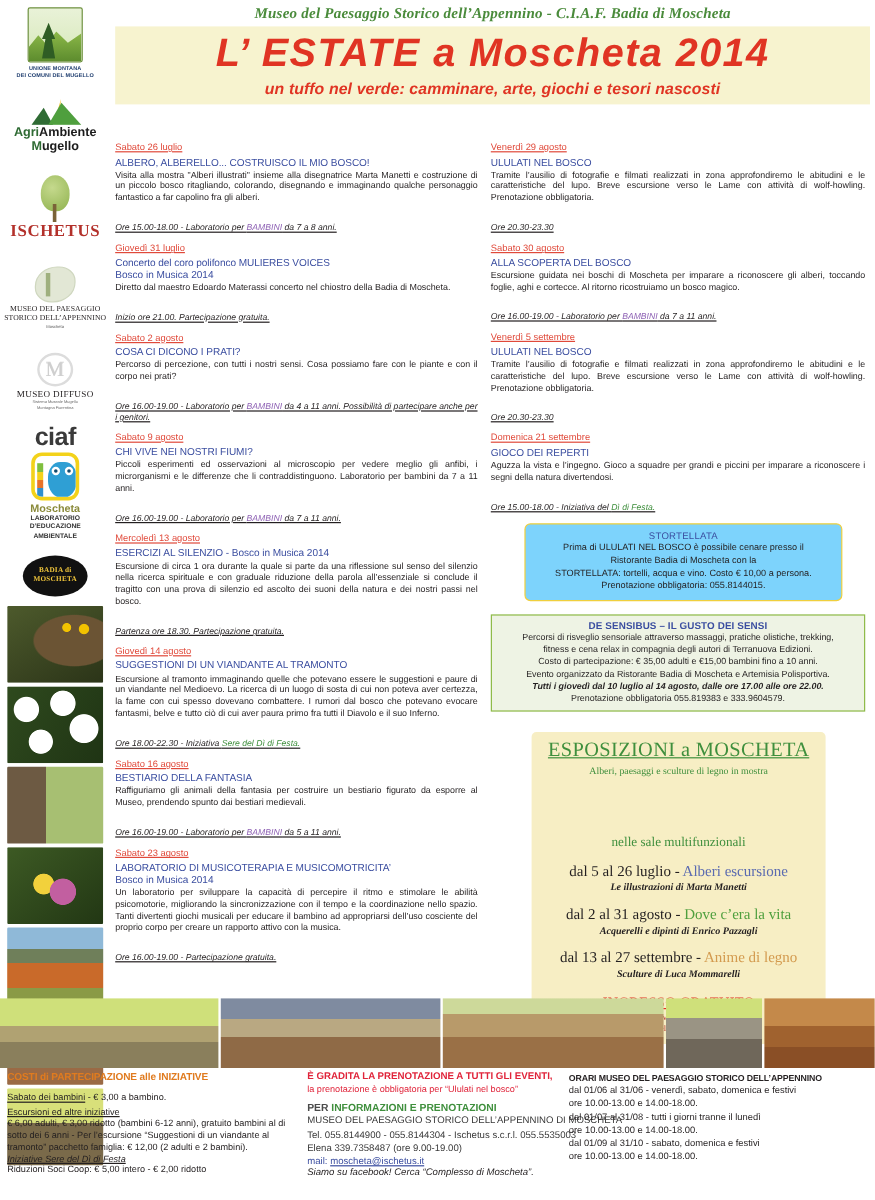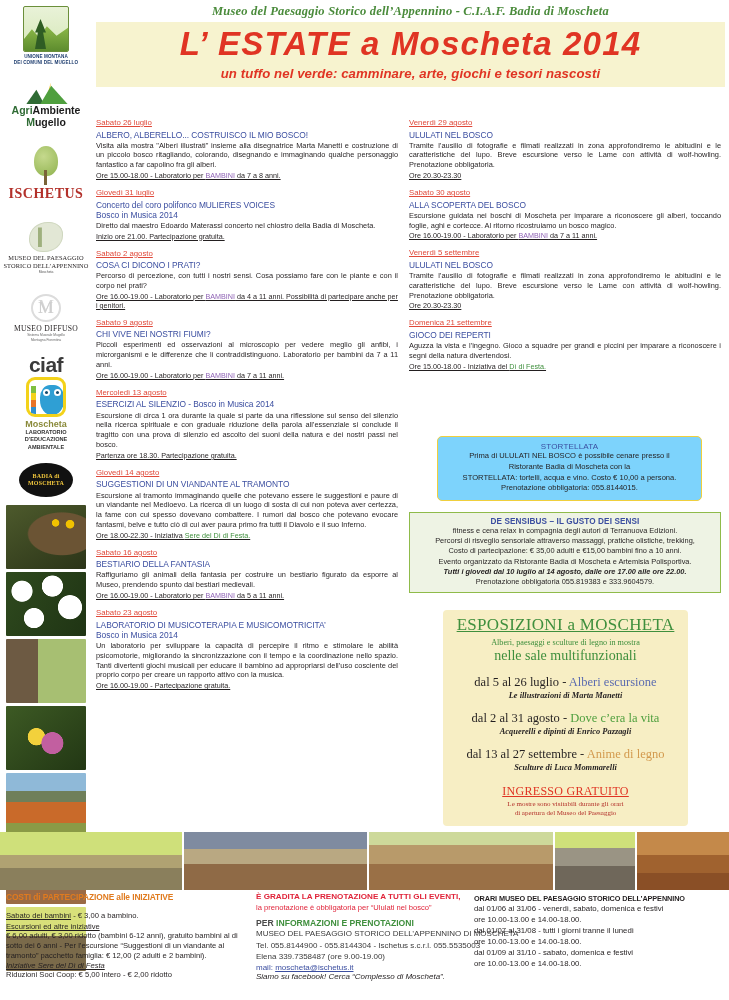--- a/index.html
+++ b/index.html
@@ -103,21 +103,21 @@
 
   
   .col { position:absolute; top:118px; }
   #col-left { left:96px; width:302px; }
   #col-right{ left:409px; width:312px; }
   .event{ margin-bottom:8px; }
   .ev-date{ color:#e0493a; font-size:7.8px; text-decoration:underline; margin-bottom:2.5px; }
   .ev-title{ color:#3b4ea0; font-size:8.4px; letter-spacing:-.05px; line-height:1.2;}
   .ev-sub{ color:#3b4ea0; font-size:8.4px; line-height:1.2;}
   .ev-body{ font-size:7.4px; line-height:1.33; text-align:justify; margin-top:1px; color:#231f20;}
-  .ev-foot{ font-size:7.2px; margin-top:1px; text-decoration:underline; color:#231f20;}
+  .ev-foot{ font-size:7.2px; margin-top:15px; text-decoration:underline; color:#231f20;font-style:italic;}
   .ev-foot .bam{ color:#8f63b5; }
   .ev-foot .fest{ color:#3f8f3d; }
 
   
   .box{ margin:0 auto; text-align:center; }
   #stortellata-box{ position:absolute; left:437px; top:436px; width:265px;
      border:1.5px solid #f0cf3d; border-radius:5px; background:#7dd3fc; padding:5px 8px 6px; }
   #stortellata-box .bt{ color:#3b4ea0; font-size:8px; letter-spacing:.2px; }
   #stortellata-box .bl{ font-size:7.6px; line-height:1.42; text-align:center; color:#231f20;}
   #stortellata-box .just{ text-align:justify; text-align-last:center; }
@@ -338,32 +338,32 @@
 <div id="stortellata-box" class="box">
   <div class="bt">STORTELLATA</div>
   <div class="bl just">Prima di ULULATI NEL BOSCO è possibile cenare presso il</div>
   <div class="bl">Ristorante Badia di Moscheta con la</div>
   <div class="bl">STORTELLATA: tortelli, acqua e vino. Costo € 10,00 a persona.</div>
   <div class="bl">Prenotazione obbligatoria: 055.8144015.</div>
 </div>
 
 <div id="sensibus-box" class="box">
   <div class="bt">DE SENSIBUS – IL GUSTO DEI SENSI</div>
+  <div class="bl">Percorsi di risveglio sensoriale attraverso massaggi, pratiche olistiche, trekking,</div>
   <div class="bl">fitness e cena relax in compagnia degli autori di Terranuova Edizioni.</div>
-  <div class="bl">Percorsi di risveglio sensoriale attraverso massaggi, pratiche olistiche, trekking,</div>
   <div class="bl">Costo di partecipazione: € 35,00 adulti e €15,00 bambini fino a 10 anni.</div>
   <div class="bl">Evento organizzato da Ristorante Badia di Moscheta e Artemisia Polisportiva.</div>
   <div class="bl bold-it">Tutti i giovedì dal 10 luglio al 14 agosto, dalle ore 17.00 alle ore 22.00.</div>
   <div class="bl">Prenotazione obbligatoria 055.819383 e 333.9604579.</div>
 </div>
 
 <div id="esposizioni-box">
   <div id="esp-title">ESPOSIZIONI a MOSCHETA</div>
   <div id="esp-sub">Alberi, paesaggi e sculture di legno in mostra</div>
-  <div id="esp-sub2" class="" style="font-family:'Liberation Serif',serif;font-size:14px;color:#3f8f3d;">nelle sale multifunzionali</div>
+  <div id="esp-sub2" class="" style="font-family:'Liberation Serif',serif;font-size:11px;color:#3f8f3d;margin-top:48px;">nelle sale multifunzionali</div>
   <div id="esp-items">
       <div class="esp-item">
         <div class="esp-l1"><span>dal 5 al 26 luglio - </span><span class="nm" style="color: rgb(91, 107, 176);">Alberi escursione</span></div>
         <div class="esp-l2">Le illustrazioni di Marta Manetti</div>
       </div>
       <div class="esp-item">
         <div class="esp-l1"><span>dal 2 al 31 agosto - </span><span class="nm" style="color: rgb(79, 159, 62);">Dove c’era la vita</span></div>
         <div class="esp-l2">Acquerelli e dipinti di Enrico Pazzagli</div>
       </div>
       <div class="esp-item">

